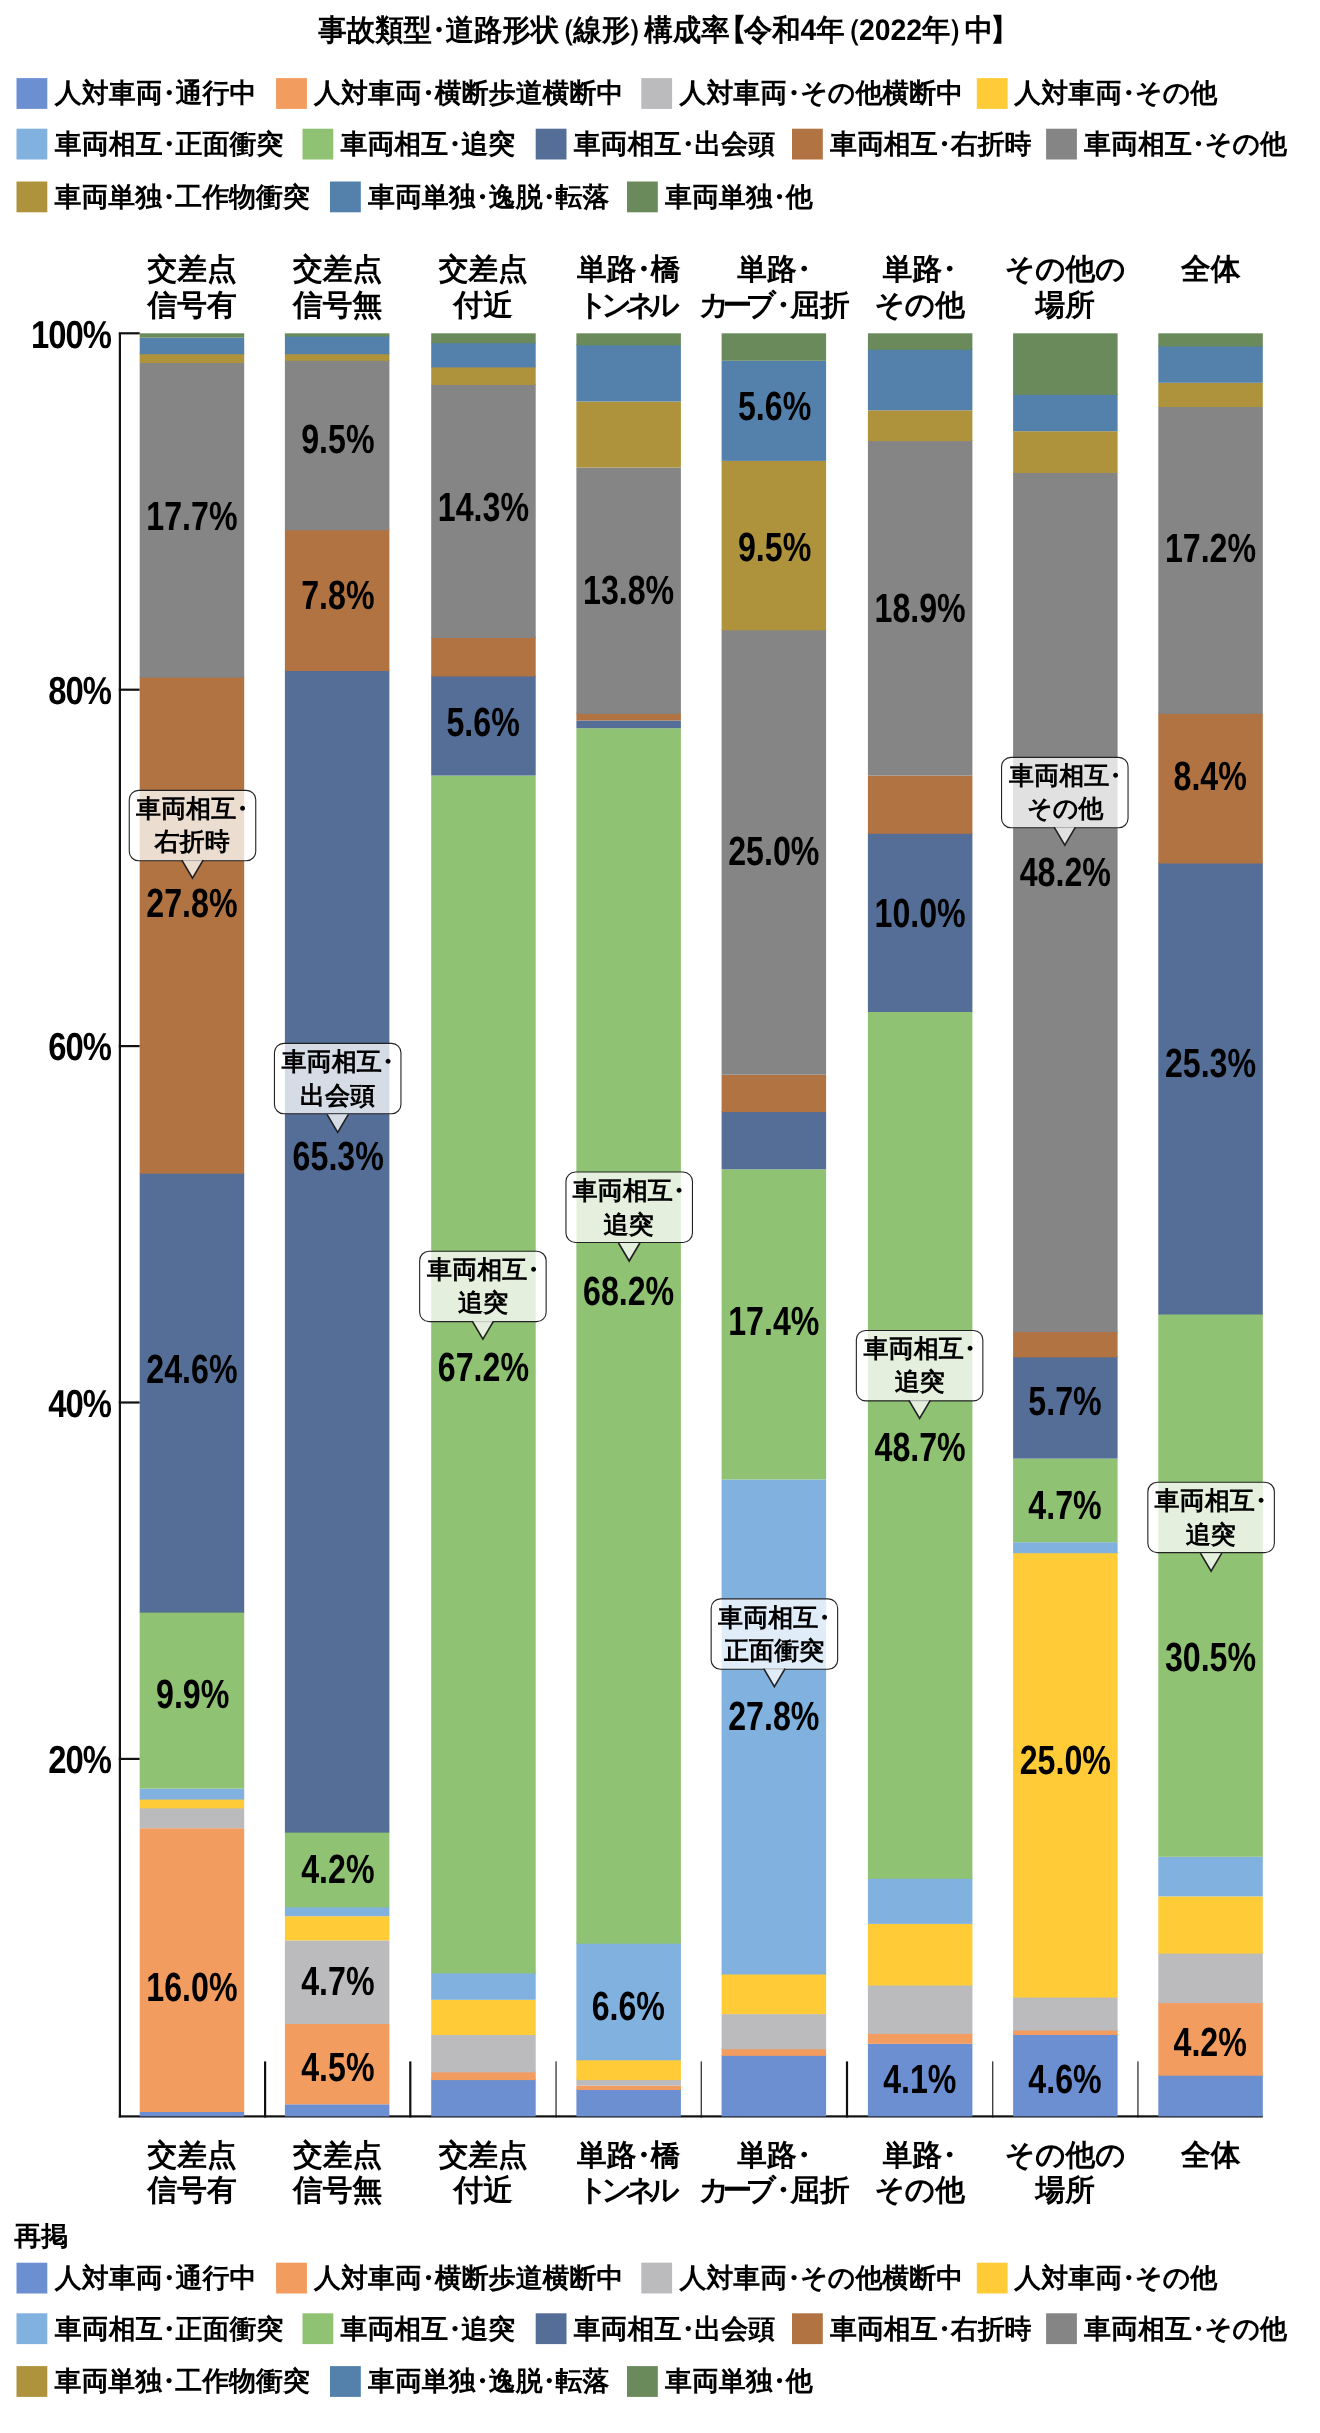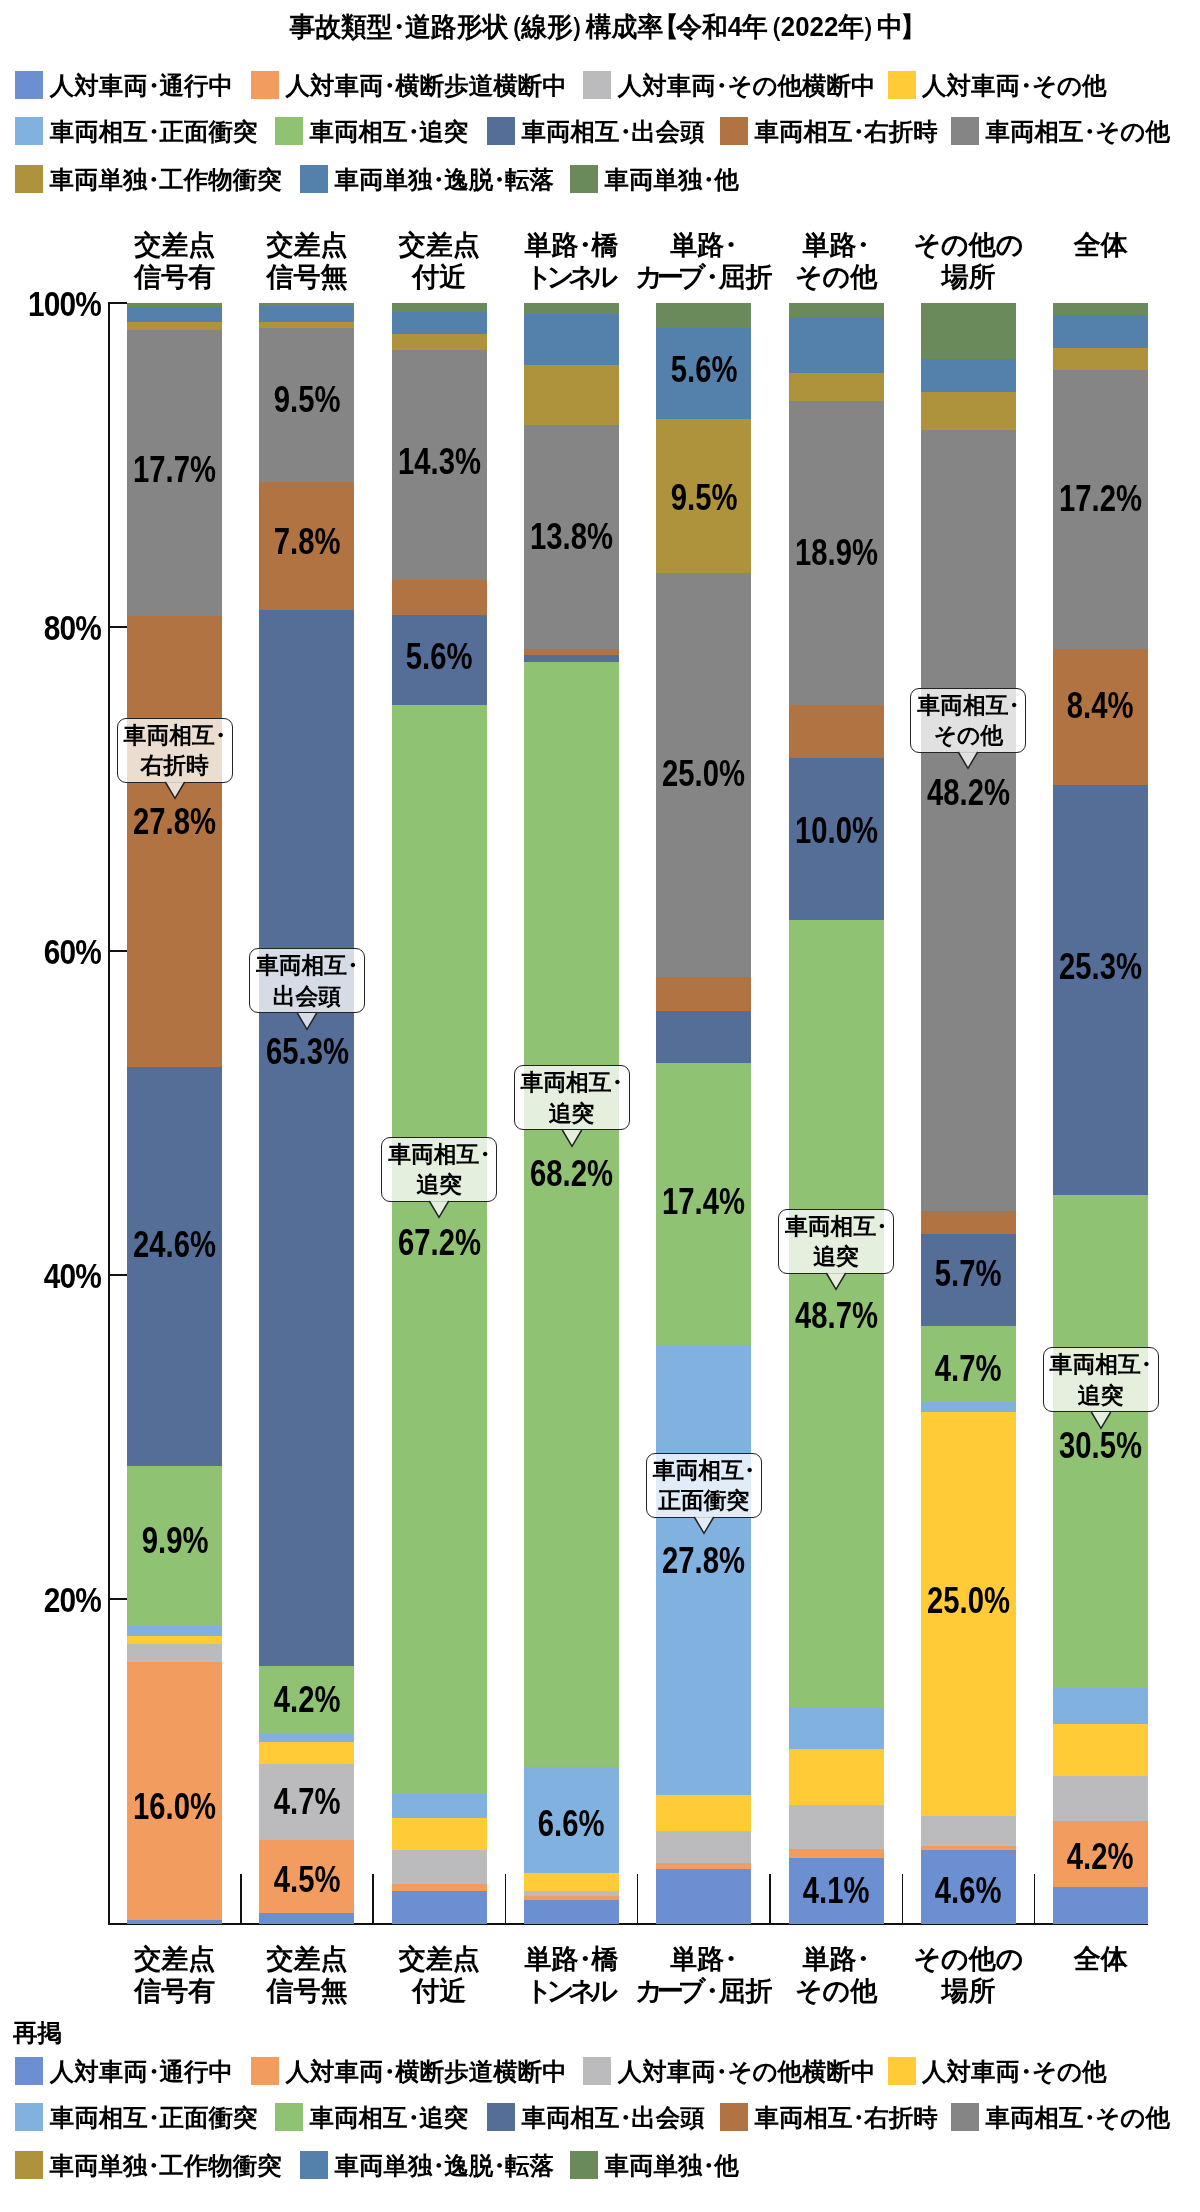--- a/index.html
+++ b/index.html
@@ -242,21 +242,21 @@
       <div class="seg" style="left: 1053.16px; width: 95px; top: 1723.5px; height: 52.0998px; background: rgb(255, 204, 56);"></div>
       <div class="seg" style="left: 1053.16px; width: 95px; top: 1687.6px; height: 36.4992px; background: rgb(128, 177, 223);"></div>
       <div class="seg" style="left: 1053.16px; width: 95px; top: 1194.1px; height: 494.101px; background: rgb(143, 194, 115);"></div>
       <div class="seg" style="left: 1053.16px; width: 95px; top: 784.21px; height: 410.492px; background: rgb(84, 110, 151);"></div>
       <div class="seg" style="left: 1053.16px; width: 95px; top: 648.114px; height: 136.696px; background: rgb(177, 115, 66);"></div>
       <div class="seg" style="left: 1053.16px; width: 95px; top: 369.507px; height: 279.208px; background: rgb(133, 133, 133);"></div>
       <div class="seg" style="left: 1053.16px; width: 95px; top: 347.507px; height: 22.5996px; background: rgb(174, 147, 60);"></div>
       <div class="seg" style="left: 1053.16px; width: 95px; top: 314.005px; height: 34.1016px; background: rgb(83, 129, 171);"></div>
       <div class="seg" style="left: 1053.16px; width: 95px; top: 303.2px; height: 11.4054px; background: rgb(107, 138, 91);"></div>
       <div class="seg-label" style="left: 1023.16px; width: 155px; top: 1837.9px;"><span>4.2%</span></div>
-      <div class="seg-label" style="left: 1023.16px; width: 155px; top: 1427px;"><span>30.5%</span></div>
+      <div class="seg-label" style="left: 1023.16px; width: 155px; top: 1488px;"><span>30.5%</span></div>
       <div class="seg-label" style="left: 1023.16px; width: 155px; top: 948.2px;"><span>25.3%</span></div>
       <div class="seg-label" style="left: 1023.16px; width: 155px; top: 686.6px;"><span>8.4%</span></div>
       <div class="seg-label" style="left: 1023.16px; width: 155px; top: 479.6px;"><span>17.2%</span></div>
     </div>
     <div class="cat-label" style="left: 82.2px; width: 185px; top: 228.5px;">
       <div style="white-space:nowrap">交差点</div>
       <div style="white-space:nowrap">信号有</div>
     </div>
     <div class="cat-label" style="left: 82.2px; width: 185px; top: 1942.5px;">
       <div style="white-space:nowrap">交差点</div>

